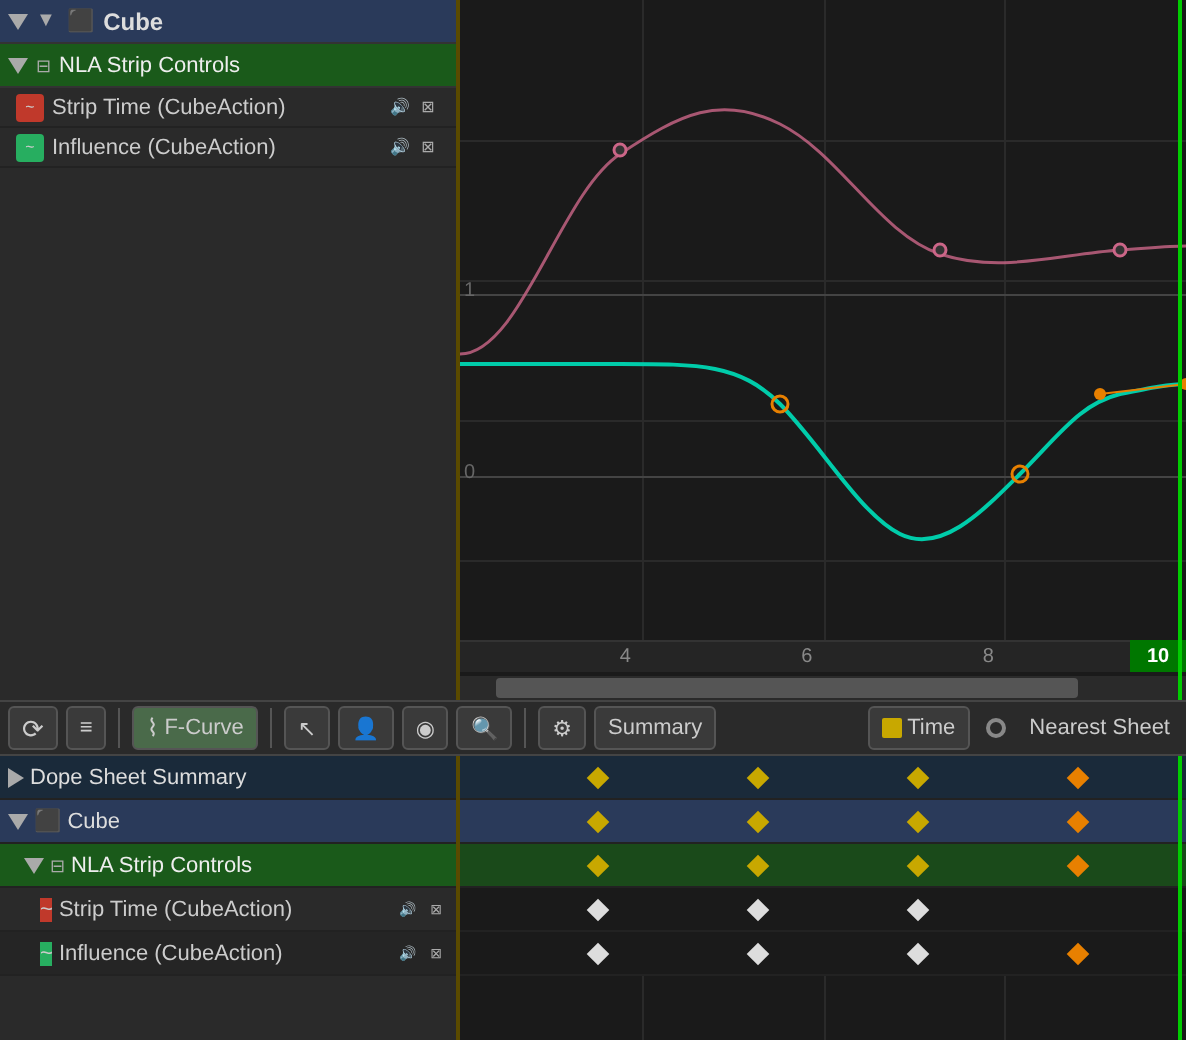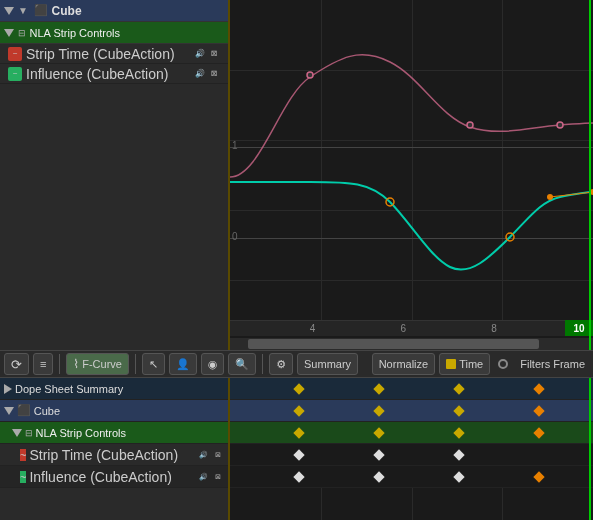--- a/index.html
+++ b/index.html
@@ -59,21 +59,21 @@
       justify-content: center;
       font-size: 8px;
       flex-shrink: 0;
     }
 
     .icon-red { background: #c0392b; }
     .icon-green { background: #27ae60; }
 
     .channel-label {
       flex: 1;
-      font-size: 14px;
+      font-size: 11px;
       white-space: nowrap;
       overflow: hidden;
     }
 
     .channel-icons {
       display: flex;
       gap: 2px;
       align-items: center;
     }
 
@@ -462,32 +462,29 @@
   <div class="toolbar-btn">
     <span>⚙</span>
   </div>
 
   <div class="toolbar-btn">
     <span>Summary</span>
   </div>
 
   <div class="toolbar-spacer"></div>
 
-  <div class="toolbar-btn">
-    <span>Normalize</span>
-  </div>
 
   <div class="toolbar-btn">
     <span style="width:10px;height:10px;background:#c8a800;display:inline-block;border-radius:1px;"></span>
     <span>Time</span>
   </div>
 
   <div class="radio-dot" style="margin:0 4px;"></div>
 
-  <span class="nearest-frame-label">Filters Frame</span>
+  <span class="nearest-frame-label">Nearest Sheet</span>
 </div>
 
 <div id="bottom-panel">
 
   <div id="dope-channel-list">
 
     <div class="dope-row summary-row">
       <span class="triangle-icon" style="border-left-color:#aaa;"></span>
       <span style="color:#ddd;">Dope Sheet Summary</span>
     </div>

